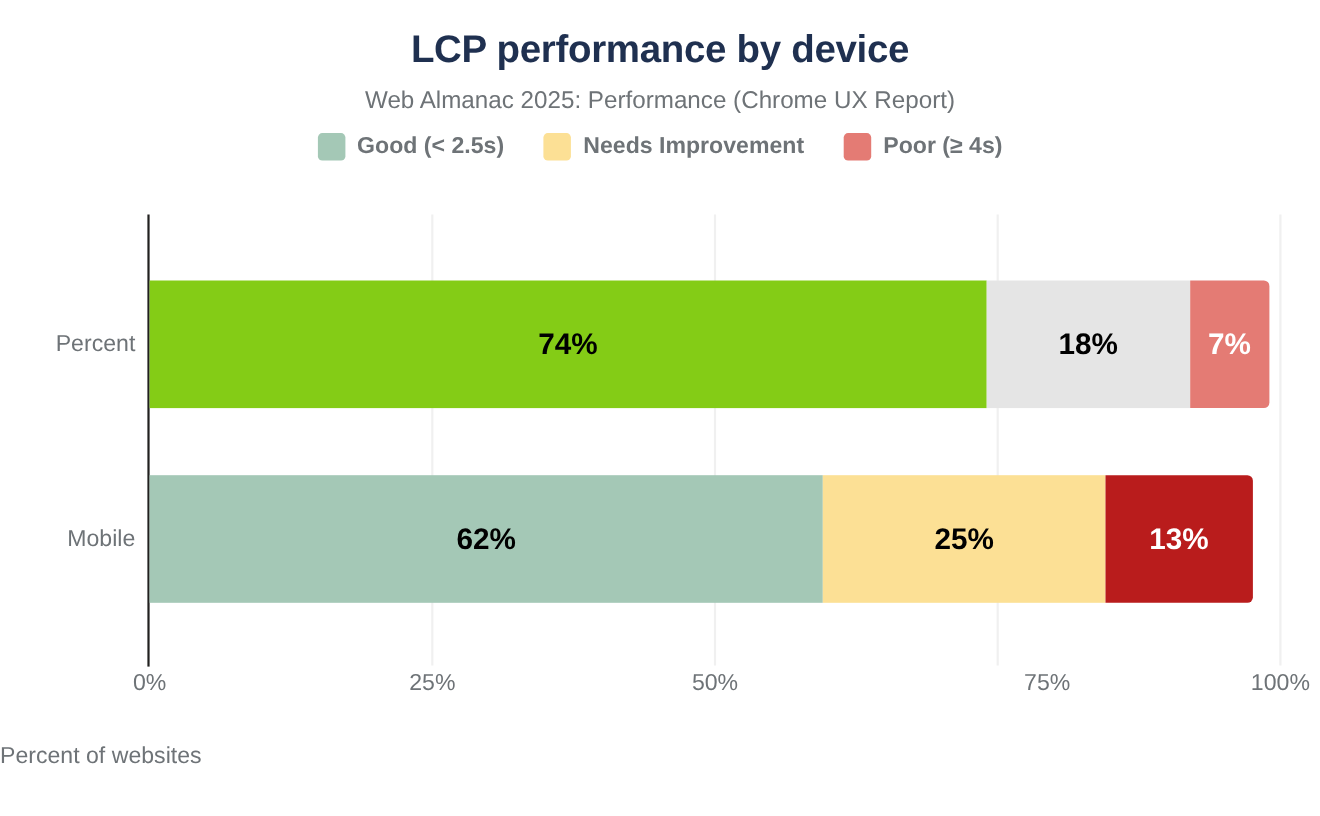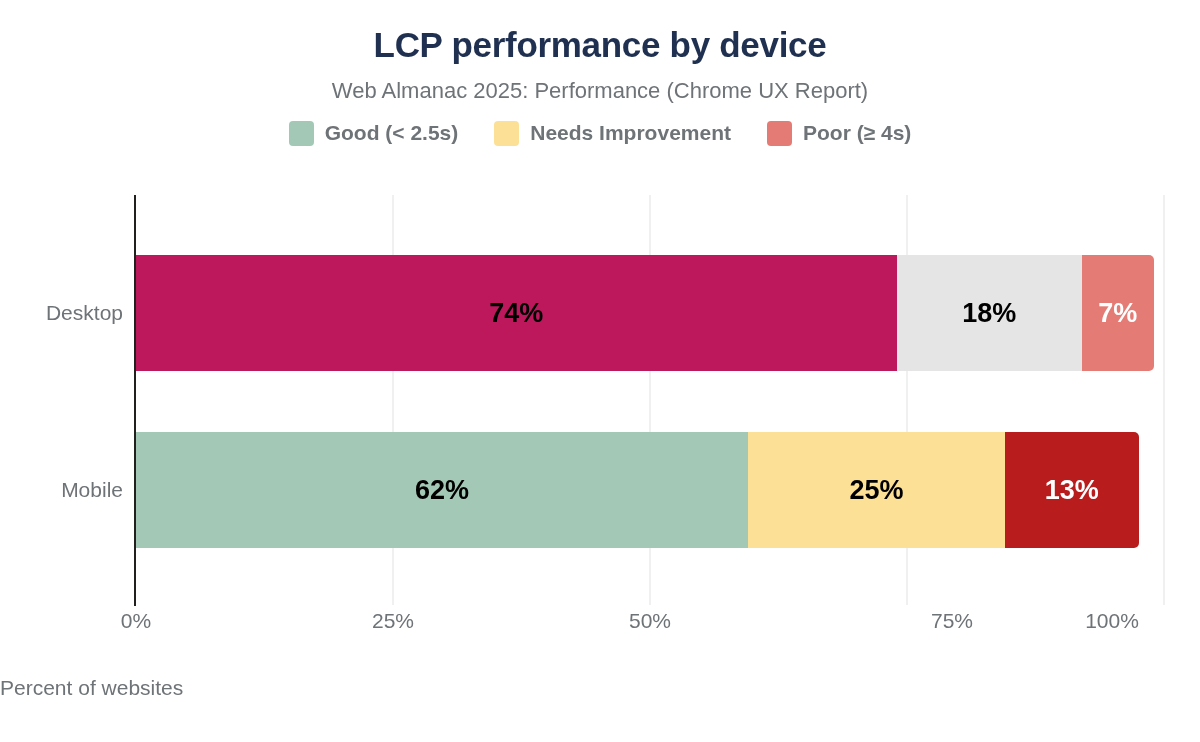--- a/index.html
+++ b/index.html
@@ -170,21 +170,21 @@
   </div>
 
 <div id="plot-wrap">
   <div id="y-axis-line"></div>
   <div id="plot-area">
       <div class="gridline" style="left: 256px;"></div>
       <div class="gridline" style="left: 513px;"></div>
       <div class="gridline" style="left: 770px;"></div>
       <div class="gridline" style="left: 1027px;"></div>
       <div class="bar-row" style="top: 60px;">
-        <div class="bar-seg" style="width: 760.72px; background: #be185d;">
+        <div class="bar-seg" style="width: 760.72px; background: #84cc16;">
           <span class="seg-label" style="color: rgb(0, 0, 0);">74%</span>
         </div>
         <div class="bar-seg" style="width: 185.04px; background: #e5e5e5;">
           <span class="seg-label" style="color: rgb(0, 0, 0);">18%</span>
         </div>
         <div class="bar-seg" style="width: 71.96px; background: rgb(228, 123, 116);">
           <span class="seg-label" style="color: rgb(255, 255, 255);">7%</span>
         </div>
       </div>
       <div class="bar-row" style="top: 237px;">
@@ -193,24 +193,24 @@
         </div>
         <div class="bar-seg" style="width: 257px; background: rgb(252, 224, 149);">
           <span class="seg-label" style="color: rgb(0, 0, 0);">25%</span>
         </div>
         <div class="bar-seg" style="width: 133.64px; background: #b91c1c;">
           <span class="seg-label" style="color: rgb(255, 255, 255);">13%</span>
         </div>
       </div>
     </div>
   <div id="y-tick-labels">
-      <div class="y-tick-label" style="top: 127px;">Desktop</div>
+      <div class="y-tick-label" style="top: 127px;">Percent</div>
       <div class="y-tick-label" style="top: 304px;">Mobile</div>
     </div>
   <div id="x-tick-labels">
       <div class="x-tick-label" style="left: 136px;">0%</div>
       <div class="x-tick-label" style="left: 393px;">25%</div>
       <div class="x-tick-label" style="left: 650px;">50%</div>
       <div class="x-tick-label" style="left: 952px;">75%</div>
-      <div class="x-tick-label" style="left: 1112px;">100%</div>
+      <div class="x-tick-label" style="left: 1164px;">100%</div>
     </div>
   <div id="x-axis-title">Percent of websites</div>
 </div>
 
 </body></html>

